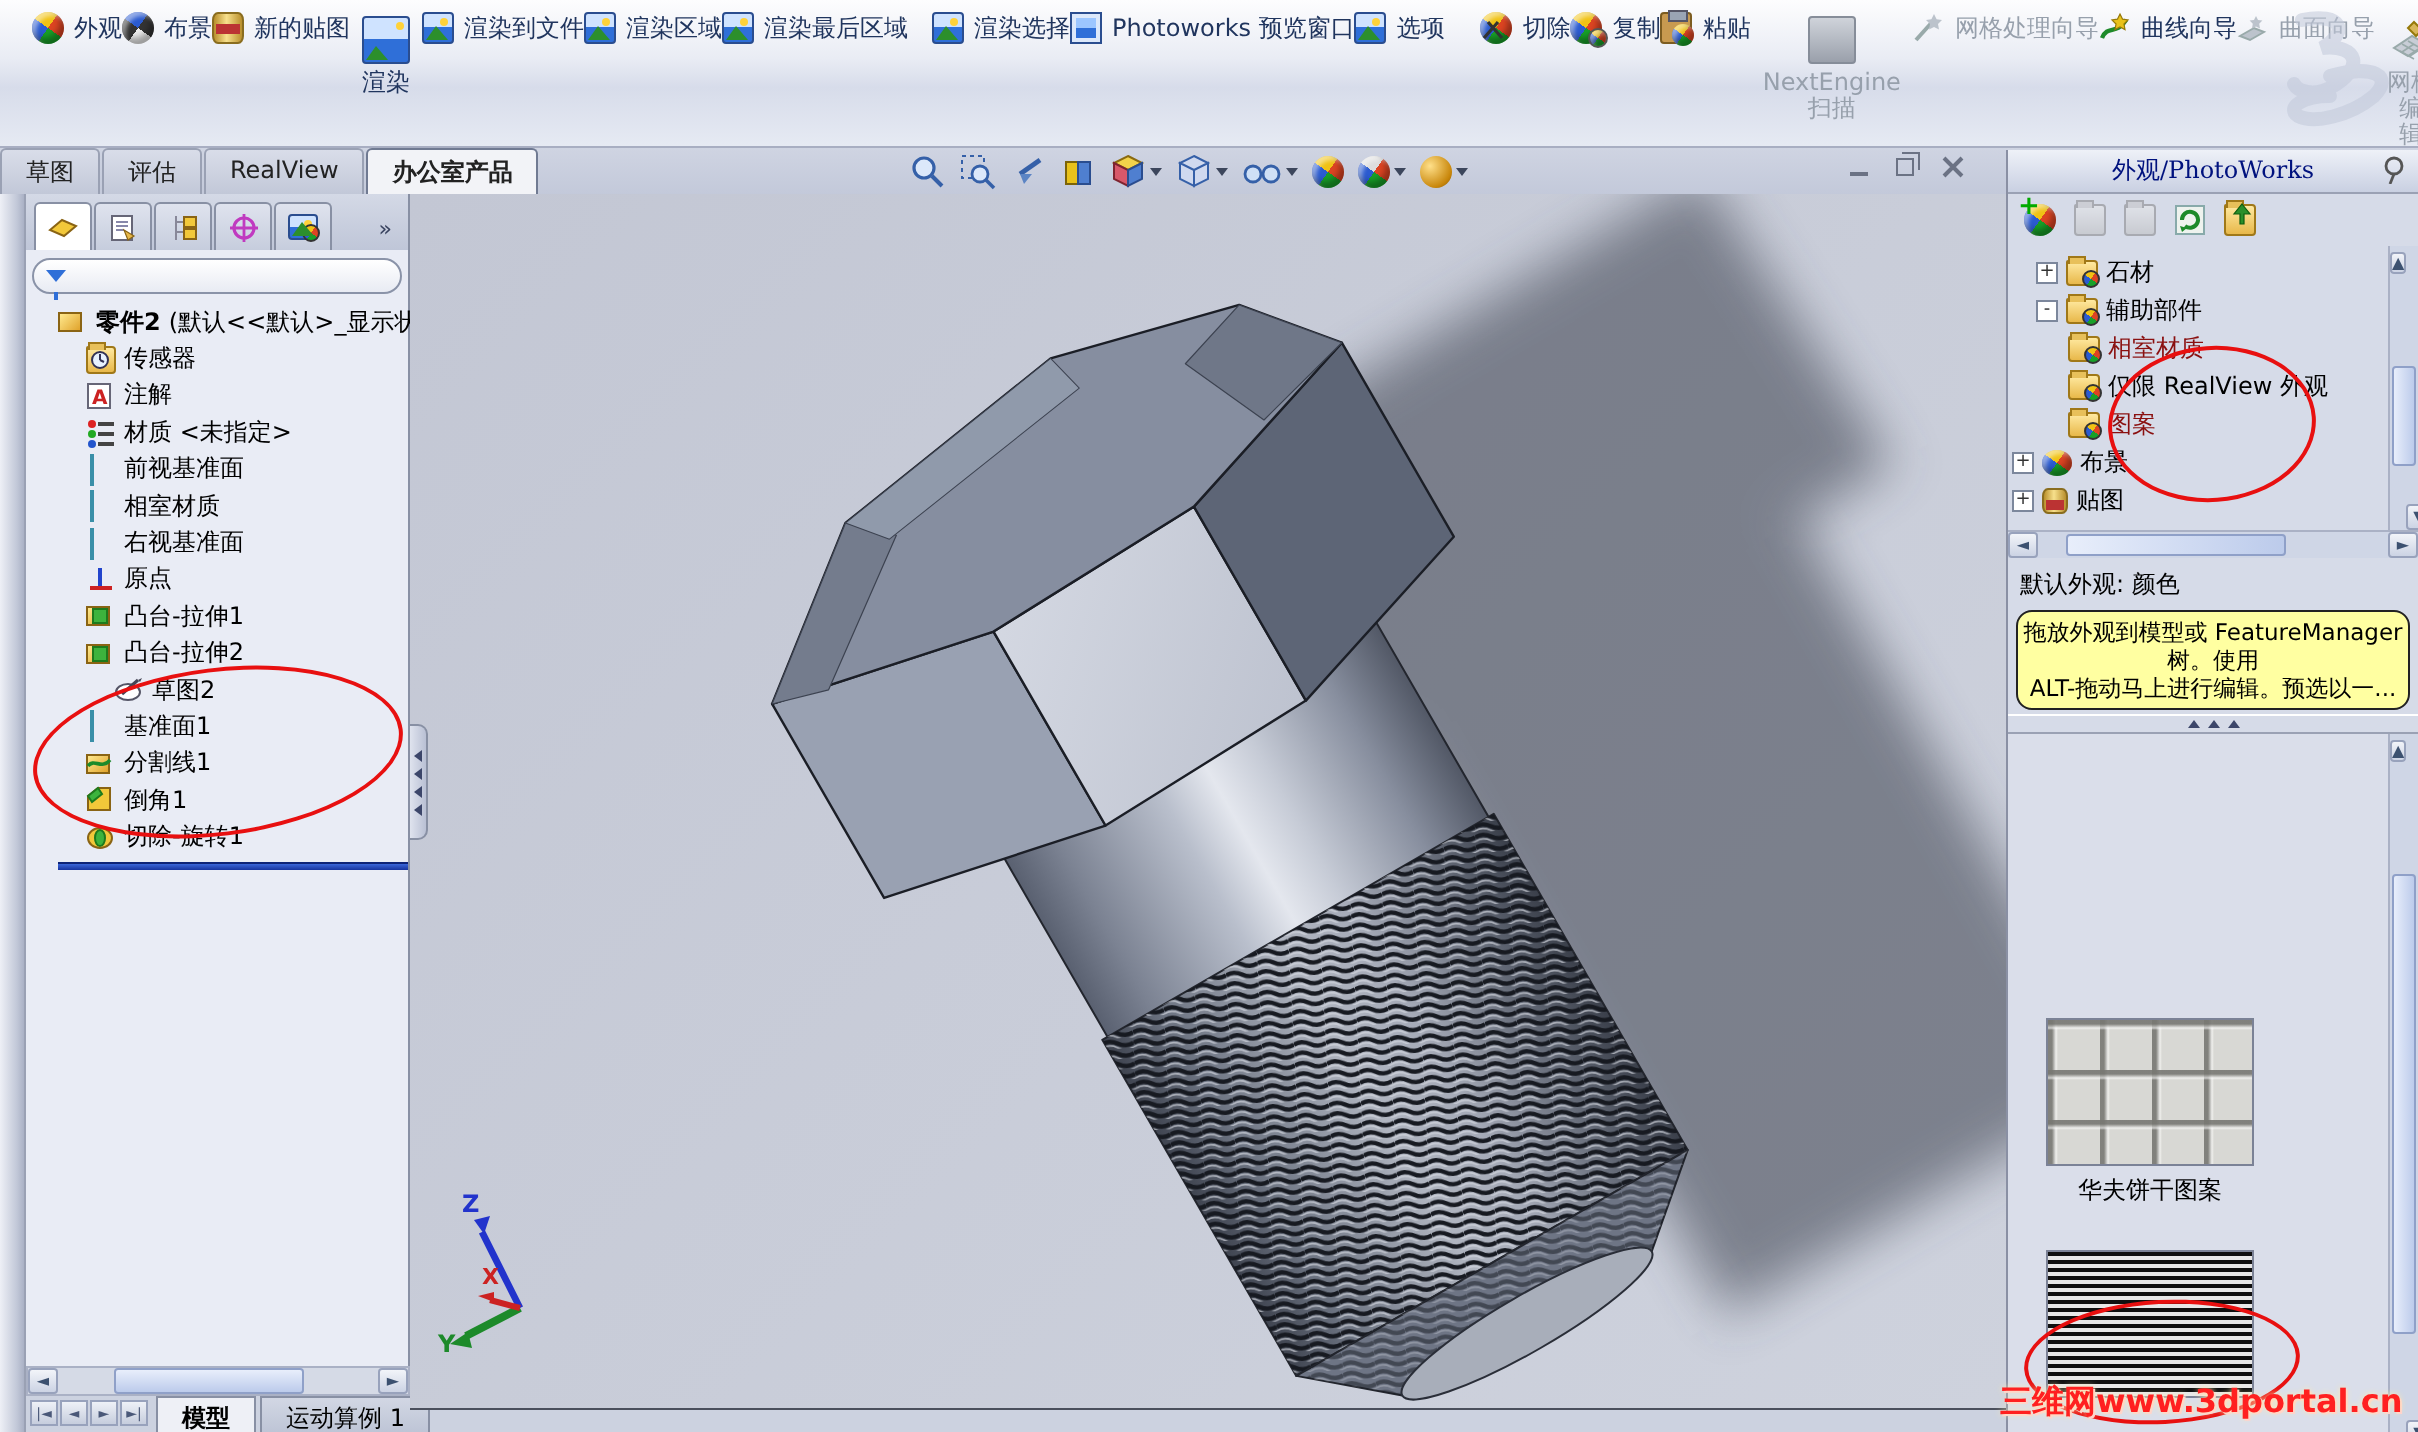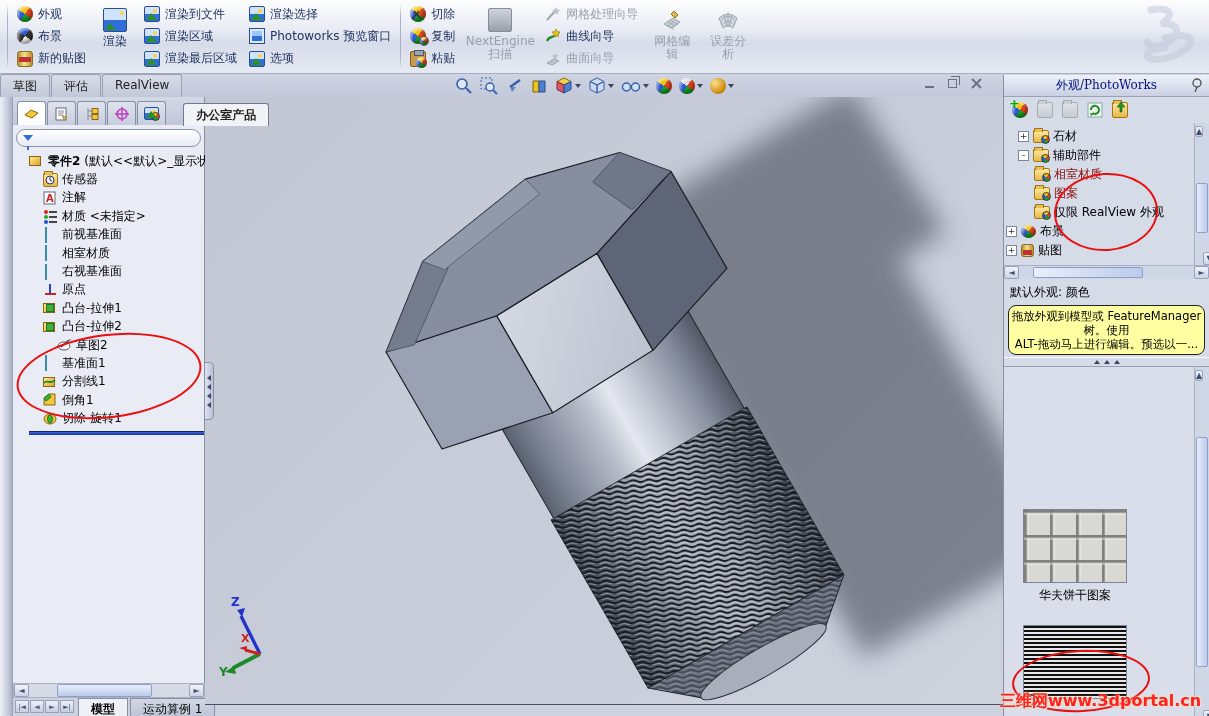--- a/index.html
+++ b/index.html
@@ -7,21 +7,21 @@
     font-family:"DejaVu Sans","Liberation Sans",sans-serif; font-size:12px;
     background:#cdd2e0; position:relative; }
 
   
   .cmdbar { position:absolute; left:0; top:0; width:1209px; height:74px;
     background:linear-gradient(180deg,#fdfdfe 0%,#e9ecf4 40%,#d7dcea 60%,#e6eaf3 100%);
     border-bottom:1px solid #a8aec2; display:flex; align-items:stretch; padding:2px 4px; }
   .tb-big { width:72px; display:flex; flex-direction:column; align-items:center;
     justify-content:flex-start; padding-top:6px; gap:3px; color:#20355e; text-align:center; line-height:13px; }
   .tb-big.dis { color:#97a0ac; }
-  .tb-col { display:flex; flex-direction:column; justify-content:space-around; padding:1px 6px; }
+  .tb-col { display:flex; flex-direction:row; justify-content:space-around; padding:1px 6px; }
   .tb-row { display:flex; align-items:center; gap:5px; height:22px; color:#20355e; white-space:nowrap; }
   .tb-row.dis { color:#97a0ac; }
   .tb-sep { width:1px; background:linear-gradient(180deg,transparent,#aab1c5 20%,#aab1c5 80%,transparent); margin:2px 3px; }
 
   .i16 { width:16px; height:16px; display:inline-block; position:relative; flex:none; }
   .i22 { width:24px; height:24px; display:inline-block; position:relative; flex:none; }
   .ball { border-radius:50%;
     background:conic-gradient(from 35deg,#d42 0 25%,#18a028 25% 50%,#2b5bd0 50% 75%,#f0c214 75% 100%);
     box-shadow:inset -2px -3px 3px rgba(0,0,0,.35), inset 2px 2px 2px rgba(255,255,255,.5); }
   .pic { background:linear-gradient(180deg,#cfe3ff 0 48%,#2f6fd8 48%); border:1px solid #2a4d8f; border-radius:2px; }
@@ -44,21 +44,21 @@
 
   .logo3ds { position:absolute; right:6px; top:4px; opacity:.55; }
 
   
   .tabstrip { position:absolute; left:0; top:74px; width:1209px; height:23px;
     background:linear-gradient(180deg,#cfd4e2,#c3c9da); }
   .doc-tabs { position:absolute; left:0; top:0; height:23px; display:flex; }
   .doc-tab { padding:3px 12px 0 12px; height:23px; color:#222;
     background:linear-gradient(180deg,#d9dde9,#c2c8d8); border:1px solid #9aa1b4; border-bottom:none;
     border-radius:3px 3px 0 0; margin-right:1px; }
-  .doc-tab.active { background:#f2f3f7; font-weight:bold; border-color:#707a92; position:relative; z-index:2;margin-top:29px; }
+  .doc-tab.active { background:#f2f3f7; font-weight:bold; border-color:#707a92; position:relative; z-index:2; }
 
   
   .hud { position:absolute; left:455px; top:1px; display:flex; align-items:center; gap:7px; height:22px; }
   .hud .hitem { display:flex; align-items:center; }
 
   .winctl { position:absolute; left:925px; top:4px; display:flex; gap:14px; align-items:center; }
   .wmin { width:9px; height:9px; border-bottom:2px solid #6b7284; }
   .wrest { width:9px; height:9px; border:1.5px solid #6b7284; position:relative; }
   .wrest::before { content:""; position:absolute; left:2px; top:-4px; width:8px; height:8px; border:1.5px solid #6b7284; border-bottom:none; border-left:none; }
 
@@ -657,27 +657,27 @@
     <div class="tp-row tp-child">
       <span class="foldball fold">
           <span class="miniball"></span>
         </span>
       <span style="color:#8a1010">相室材质</span>
     </div>
     <div class="tp-row tp-child">
       <span class="foldball fold">
           <span class="miniball"></span>
         </span>
-      <span style="color:#8a1010">图案</span>
+      <span>仅限 RealView 外观</span>
     </div>
     <div class="tp-row tp-child">
       <span class="foldball fold">
           <span class="miniball"></span>
         </span>
-      <span>仅限 RealView 外观</span>
+      <span style="color:#8a1010">图案</span>
     </div>
     <div class="tp-row" style="margin-left:-12px">
       <span class="tg">+</span>
       <span class="i16 ball" style="width:15px;height:13px"></span>
       <span>布景</span>
     </div>
     <div class="tp-row" style="margin-left:-12px">
       <span class="tg">+</span>
       <span class="i16 jar" style="width:13px;height:13px"></span>
       <span>贴图</span>

